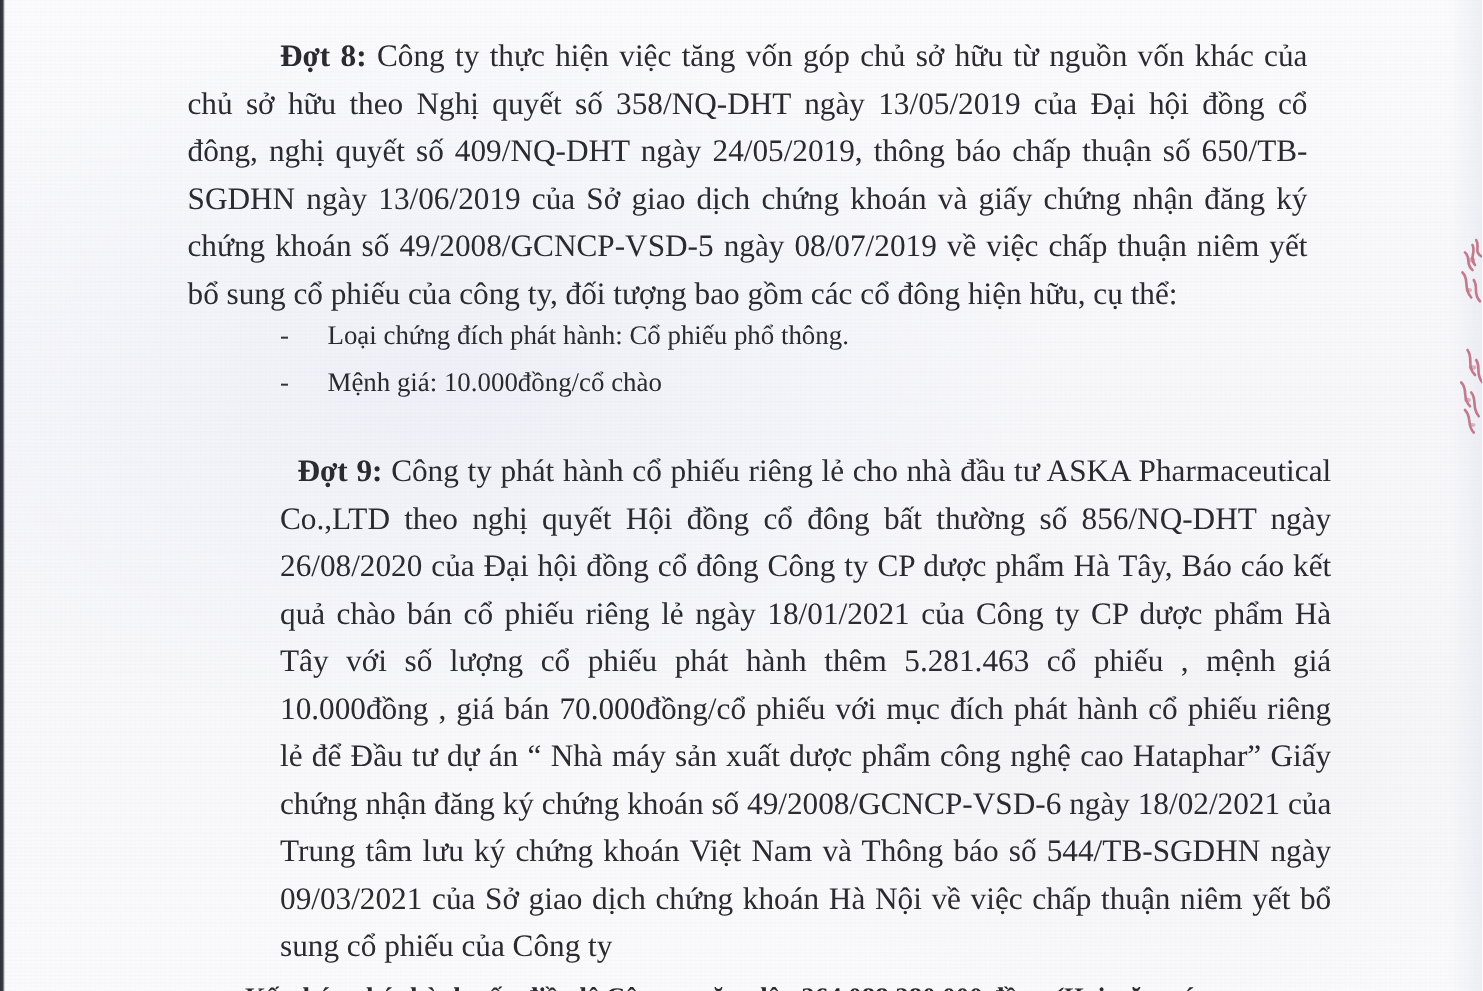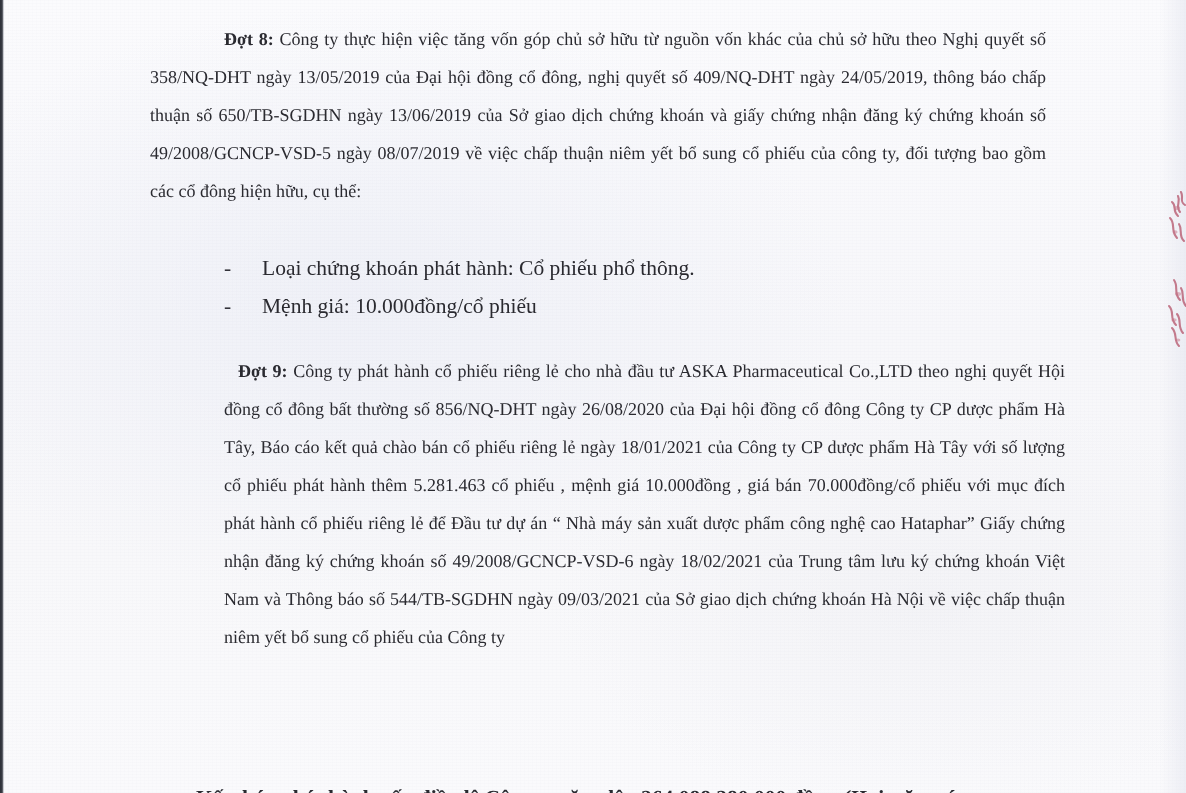--- a/index.html
+++ b/index.html
@@ -64,21 +64,21 @@
     top: 188px;
     width: 38px;
     height: 180px;
     pointer-events: none;
     opacity: 0.82;
   }
 
   .text-block {
     position: absolute;
     color: #2a2a30;
-    font-size: 18px;
+    font-size: 25px;
     line-height: 38px;
     text-rendering: geometricPrecision;
     -webkit-font-smoothing: antialiased;
   }
 
   #para-dot8 {
     left: 150px;
     top: 2px;
     width: 896px;
     text-align: justify;
@@ -163,25 +163,25 @@
       <ellipse cx="26" cy="132" rx="2.7" ry="1.8"></ellipse>
       <ellipse cx="30" cy="152" rx="2.4" ry="1.6"></ellipse>
     </g>
   </svg>
 
   <p class="text-block" id="para-dot8"><span class="lead">Đợt 8:</span><span> Công ty thực hiện việc tăng vốn góp chủ sở hữu từ nguồn vốn khác của chủ sở hữu theo Nghị quyết số 358/NQ-DHT ngày 13/05/2019 của Đại hội đồng cổ đông, nghị quyết số 409/NQ-DHT ngày 24/05/2019, thông báo chấp thuận số 650/TB-SGDHN ngày 13/06/2019 của Sở giao dịch chứng khoán và giấy chứng nhận đăng ký chứng khoán số 49/2008/GCNCP-VSD-5 ngày 08/07/2019 về việc chấp thuận niêm yết bổ sung cổ phiếu của công ty, đối tượng bao gồm các cổ đông hiện hữu, cụ thể:</span></p>
 
   <div id="bullet-list">
     <div class="bullet-row">
       <span class="bullet-dash">-</span>
-      <span class="bullet-text">Loại chứng khoán phát hành: Cổ phiếu phổ thông.</span>
+      <span class="bullet-text">Loại chứng đích phát hành: Cổ phiếu phổ thông.</span>
     </div>
     <div class="bullet-row">
       <span class="bullet-dash">-</span>
-      <span class="bullet-text">Mệnh giá: 10.000đồng/cổ phiếu</span>
+      <span class="bullet-text">Mệnh giá: 10.000đồng/cổ chào</span>
     </div>
   </div>
 
   <p class="text-block" id="para-dot9"><span class="lead">Đợt 9:</span><span> Công ty phát hành cổ phiếu riêng lẻ cho nhà đầu tư ASKA Pharmaceutical Co.,LTD theo nghị quyết Hội đồng cổ đông bất thường số 856/NQ-DHT ngày 26/08/2020 của Đại hội đồng cổ đông Công ty CP dược phẩm Hà Tây, Báo cáo kết quả chào bán cổ phiếu riêng lẻ ngày 18/01/2021 của Công ty CP dược phẩm Hà Tây với số lượng cổ phiếu phát hành thêm 5.281.463 cổ phiếu , mệnh giá 10.000đồng , giá bán 70.000đồng/cổ phiếu với mục đích phát hành cổ phiếu riêng lẻ để Đầu tư dự án “ Nhà máy sản xuất dược phẩm công nghệ cao Hataphar” Giấy chứng nhận đăng ký chứng khoán số 49/2008/GCNCP-VSD-6 ngày 18/02/2021 của Trung tâm lưu ký chứng khoán Việt Nam và  Thông báo số 544/TB-SGDHN ngày 09/03/2021 của Sở giao dịch chứng khoán Hà Nội về việc chấp thuận niêm yết bổ sung cổ phiếu của Công ty</span></p>
 
   <p class="text-block" id="para-closing"><span>Kết thúc phát hành vốn điều lệ Công ty tăng lên </span><span class="amount">264.088.280.000</span><span> đồng </span><span class="paren-italic">(Hai trăm sáu</span></p>
 
 </div>
 
 </body></html>

